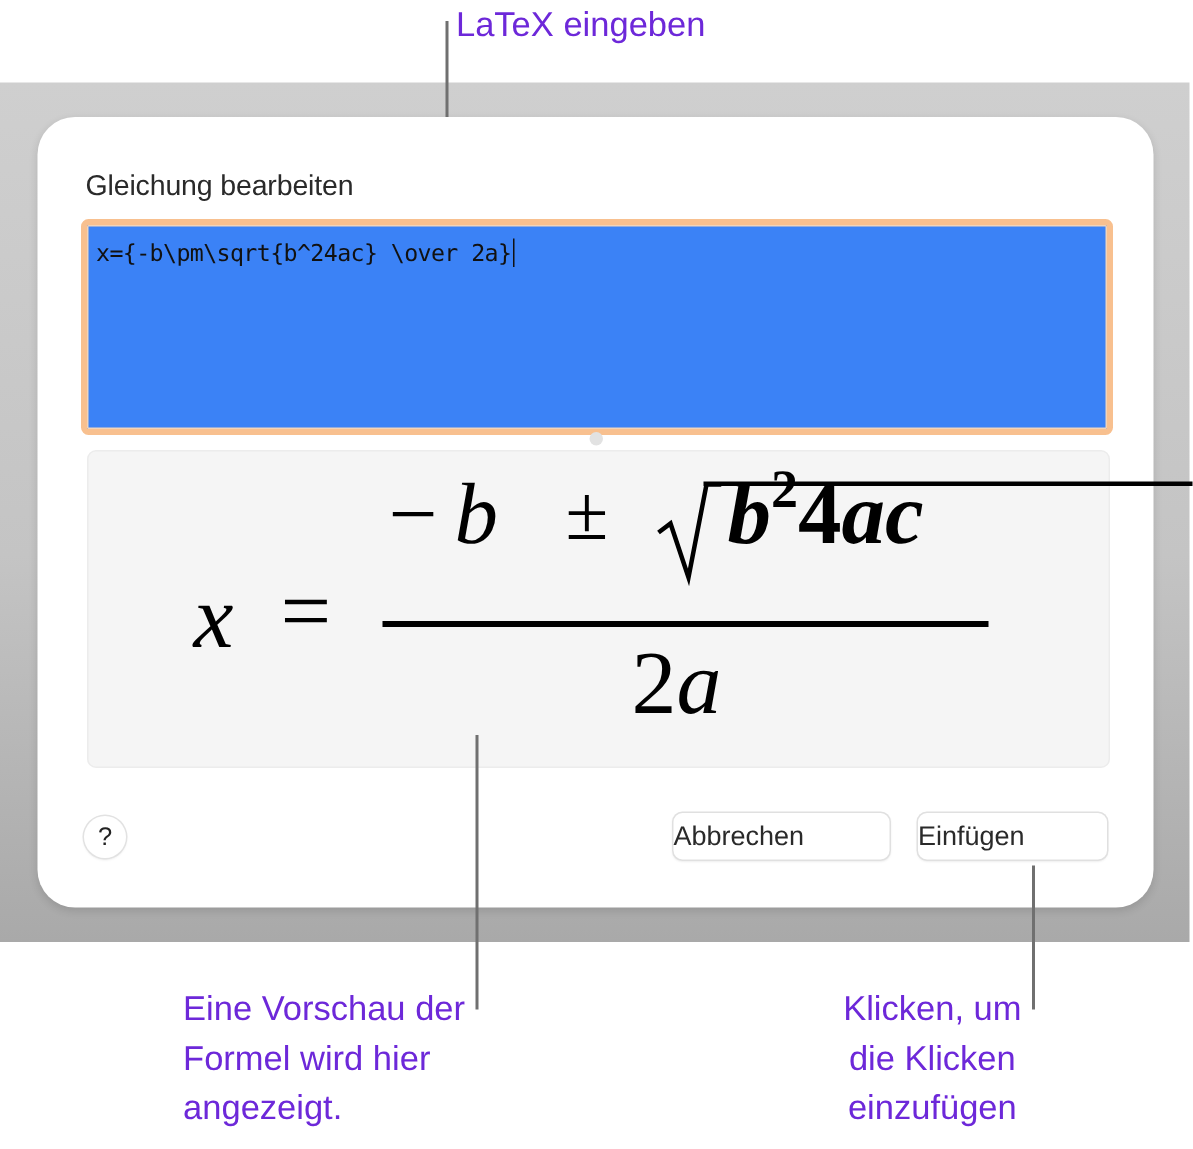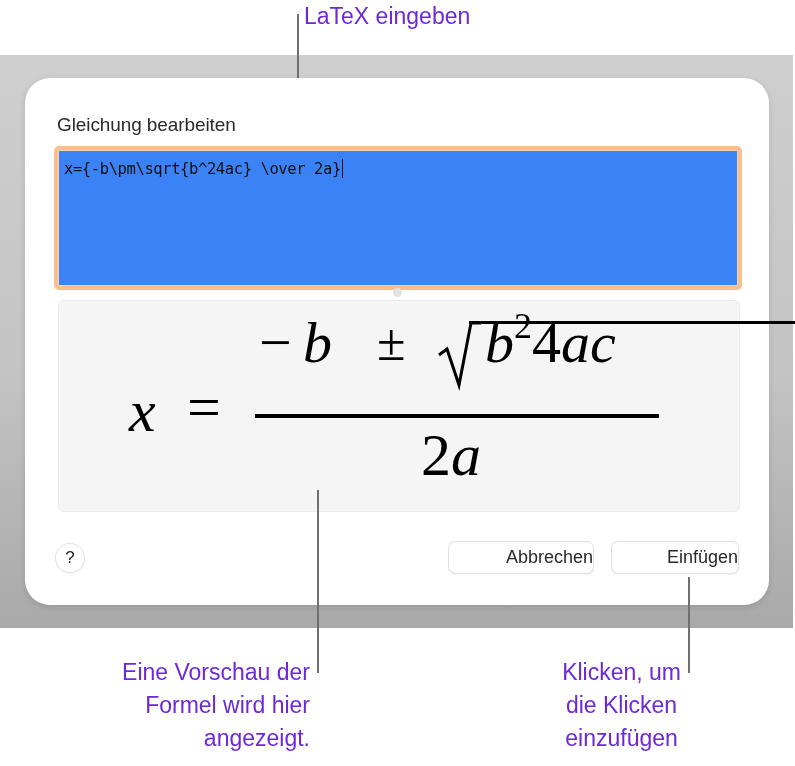--- a/index.html
+++ b/index.html
@@ -50,41 +50,41 @@
   }
   .m-x { position:absolute; left:70px; top:76px; font-size:60px; font-style:italic; }
   .m-eq { position:absolute; left:128px; top:72px; font-size:60px; }
   .m-frac-line { position:absolute; left:196px; top:113px; width:404px; height:4px; background:#000; }
   .m-num { position:absolute; left:200px; top:8px; height:90px; width:400px; }
   .m-minus { position:absolute; left:0; top:0; font-size:58px; }
   .m-b { position:absolute; left:44px; top:0; font-size:58px; font-style:italic; }
   .m-pm { position:absolute; left:118px; top:4px; font-size:52px; }
   .m-sqrt-sign { position:absolute; left:178px; top:2px; width:44px; height:80px; }
   .m-sqrt-bar { position:absolute; left:210px; top:12px; width:378px; height:3px; background:#000; }
-  .m-rad { position:absolute; left:226px; top:0; font-size:58px; white-space:nowrap; }
+  .m-rad { position:absolute; left:226px; top:0; font-size:58px; white-space:nowrap;font-weight:bold; }
   .m-rad .it { font-style:italic; }
   .m-rad sup { font-size:36px; vertical-align:24px; line-height:0; font-style:normal; }
   .m-den { position:absolute; left:362px; top:120px; font-size:60px; white-space:nowrap; }
   .m-den .it { font-style:italic; }
   .help-btn {
     position:absolute; left:31px; top:466px; width:28px; height:28px;
     border-radius:50%; background:#fff; box-shadow:0 0 0 1px #e2e2e2, 0 1px 2px rgba(0,0,0,0.12);
     font-size:17px; text-align:center; line-height:28px; color:#222;
   }
   .btn {
     position:absolute; top:464px; height:31px; background:#fff;
     border-radius:6px; box-shadow:0 0 0 1px #e0e0e0, 0 1px 2px rgba(0,0,0,0.14);
-    font-size:18px; color:#2a2a2a; text-align:right; line-height:31px;
+    font-size:18px; color:#2a2a2a; text-align:left; line-height:31px;
   }
   .btn-cancel { left:424px; width:144px; }
   .btn-insert { left:587px; width:126px; }
   .callout-line { position:absolute; width:1.5px; background:#707070; }
   .callout-text { position:absolute; font-size:23px; color:#6d28d9; line-height:33px; }
   .ct-top { left:304px; top:0px; }
-  .ct-left { right:485px; top:656px; text-align:right; }
+  .ct-left { right:485px; top:656px; text-align:left; }
   .ct-right { right:114px; top:656px; text-align:center; }
 </style>
 </head>
 <body>
 
 <div class="backdrop"></div>
 
 <div class="callout-line" style="left:297px; top:14px; height:128px;"></div>
 <div class="callout-text ct-top">LaTeX eingeben</div>
 

